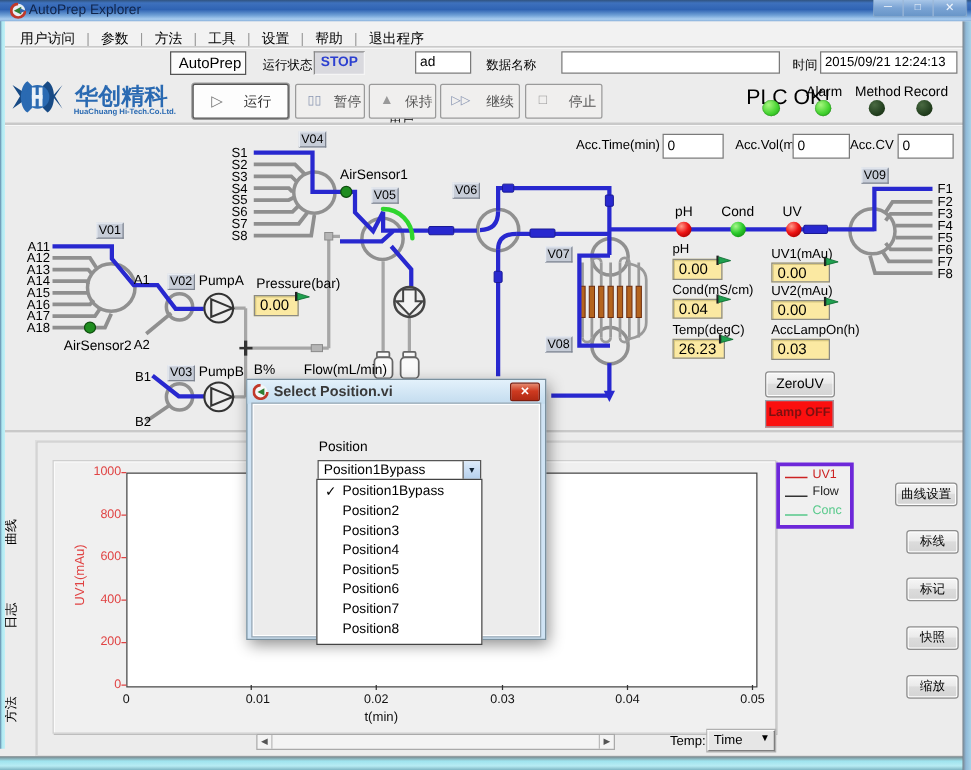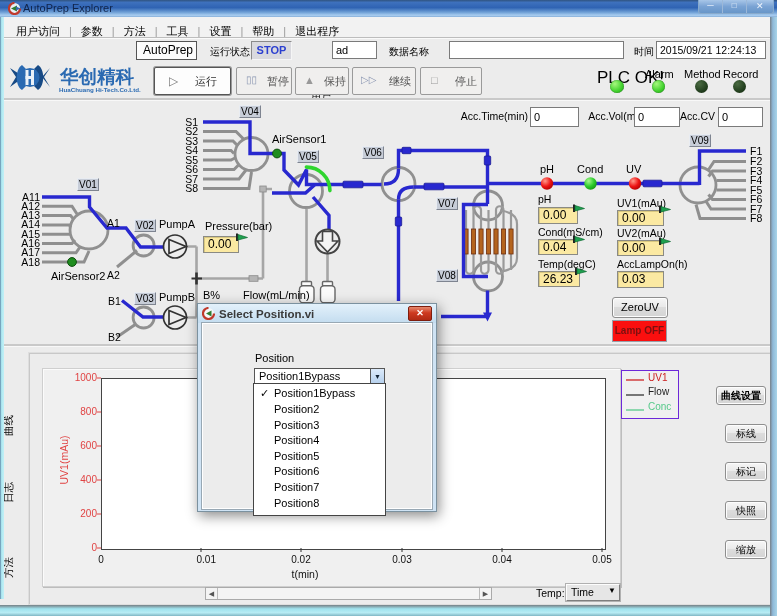--- a/index.html
+++ b/index.html
@@ -330,32 +330,32 @@
     <g stroke="#333" stroke-width="1">
       <line x1="100" y1="0" x2="100" y2="4"></line>
       <line x1="200" y1="0" x2="200" y2="4"></line>
       <line x1="301" y1="0" x2="301" y2="4"></line>
       <line x1="401" y1="0" x2="401" y2="4"></line>
       <line x1="501" y1="0" x2="501" y2="4"></line>
     </g>
   </svg>
 <div class="abs" style="left:280px;top:568px;width:50px;text-align:center;color:#111;font-size:10.5px;">t(min)</div>
 
-<div class="abs" style="left:621px;top:370px;width:56px;height:47px;background:#f0f0f0;border:1px solid #6d28d9;">
+<div class="abs" style="left:621px;top:370px;width:56px;height:47px;background:#f0f0f0;border:3px solid #6d28d9;">
 <svg class="abs" style="left:3px;top:4px;" width="20" height="40">
       <line x1="1" y1="5" x2="19" y2="5" stroke="#cc2222" stroke-width="1.3"></line>
       <line x1="1" y1="20" x2="19" y2="20" stroke="#333" stroke-width="1.3"></line>
       <line x1="1" y1="35" x2="19" y2="35" stroke="#56c98a" stroke-width="1.3"></line>
     </svg>
 <span class="abs" style="left:26px;top:1px;color:#cc2222;font-size:10px;">UV1</span>
 <span class="abs" style="left:26px;top:15px;color:#222;font-size:10px;">Flow</span>
 <span class="abs" style="left:26px;top:30px;color:#56c98a;font-size:10px;">Conc</span>
 </div>
 
-<div class="btn7" style="left:716px;top:386px;width:48px;height:17px;line-height:17px;font-weight:bold;">曲线设置</div>
+<div class="btn7" style="left:716px;top:386px;width:48px;height:17px;line-height:17px;">曲线设置</div>
 <div class="btn7" style="left:725px;top:424px;width:40px;height:17px;line-height:17px;">标线</div>
 <div class="btn7" style="left:725px;top:462px;width:40px;height:17px;line-height:17px;">标记</div>
 <div class="btn7" style="left:725px;top:501px;width:40px;height:17px;line-height:17px;">快照</div>
 <div class="btn7" style="left:725px;top:540px;width:40px;height:17px;line-height:17px;">缩放</div>
 
 <div class="abs" style="left:2px;top:412px;width:24px;height:24px;color:#000;font-size:10.5px;transform:rotate(-90deg);white-space:nowrap;">曲线</div>
 <div class="abs" style="left:2px;top:479px;width:24px;height:24px;color:#000;font-size:10.5px;transform:rotate(-90deg);white-space:nowrap;">日志</div>
 <div class="abs" style="left:2px;top:554px;width:24px;height:24px;color:#000;font-size:10.5px;transform:rotate(-90deg);white-space:nowrap;">方法</div>
 
 <div class="abs" style="left:205px;top:587px;width:285px;height:11px;background:#f4f4f4;border:1px solid #aaa;">

